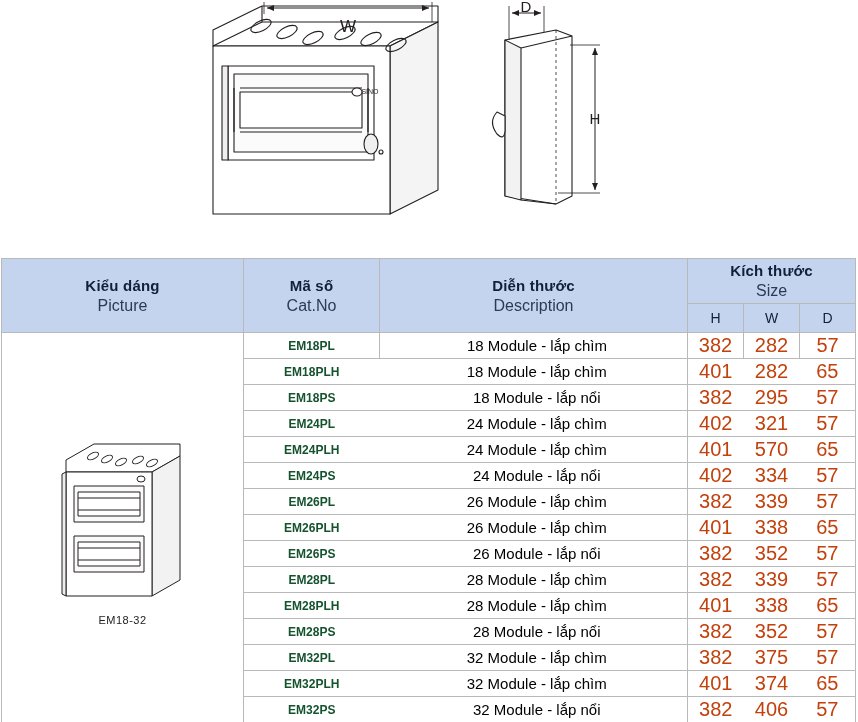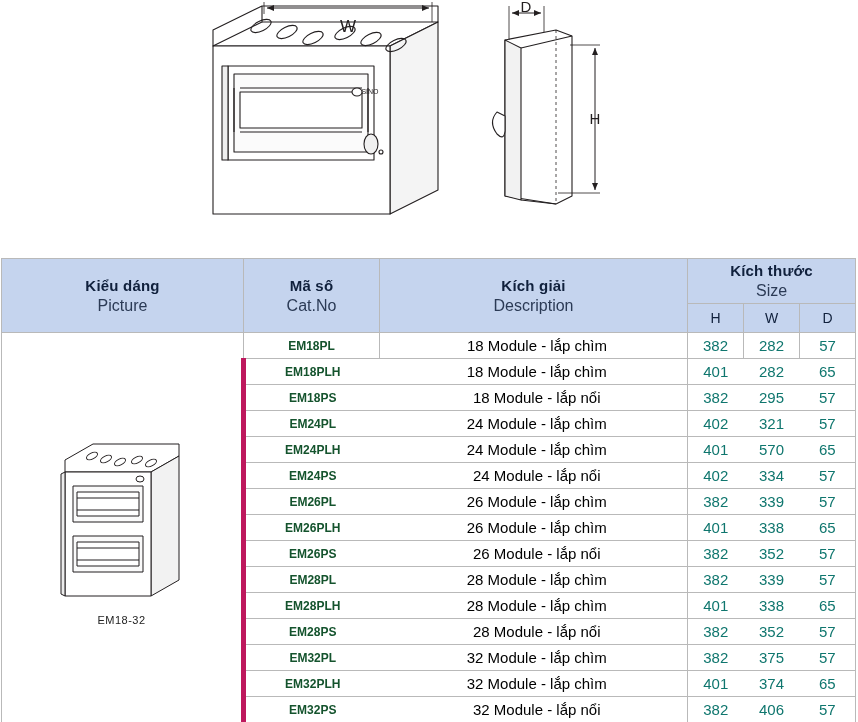--- a/index.html
+++ b/index.html
@@ -101,34 +101,34 @@
     color: #14532d;
   }
   td.desc {
     text-align: center;
     font-size: 15px;
     color: #000;
     padding-left: 7px;
   }
   td.num {
     text-align: center;
-    font-size: 15px;
-    color: #0f766e;
+    font-size: 20px;
+    color: #c2410c;
   }
 
   tr.group-start td {
     border-top: 1px solid #6f6f6f;
   }
   tr.row td.cat, tr.row td.desc, tr.row td.num {
     border-left: none;
     border-right: none;
   }
   tr.row td.num.first-num { border-left: 1px solid #b9b9b9; }
   tr.row td.num.last-num { border-right: 1px solid #b9b9b9; }
-  tr.row td.cat { border-left: 5px solid #be185d; }
+  tr.row td.cat { border-left: 1px solid #be185d; }
   tr.row td.desc { }
   tr.row td:last-child { border-right: 1px solid #b9b9b9; }
 </style>
 </head>
 <body>
 
 <div class="illustration">
   <svg class="illus-svg" width="858" height="250" viewBox="0 0 858 250">
     <g fill="none" stroke="#231f20" stroke-width="1.1" stroke-linejoin="round">
 
@@ -214,21 +214,21 @@
     <tr>
       <th class="hdr-main" rowspan="2">
         <span class="hdr-vn">Kiểu dáng</span>
         <span class="hdr-en">Picture</span>
       </th>
       <th class="hdr-main" rowspan="2">
         <span class="hdr-vn">Mã số</span>
         <span class="hdr-en">Cat.No</span>
       </th>
       <th class="hdr-main" rowspan="2">
-        <span class="hdr-vn">Kích giải</span>
+        <span class="hdr-vn">Diễn thước</span>
         <span class="hdr-en">Description</span>
       </th>
       <th class="hdr-size" colspan="3">
         <span class="hdr-vn">Kích thước</span>
         <span class="hdr-en">Size</span>
       </th>
     </tr>
     <tr>
       <th class="hdr-dim">H</th>
       <th class="hdr-dim">W</th>

